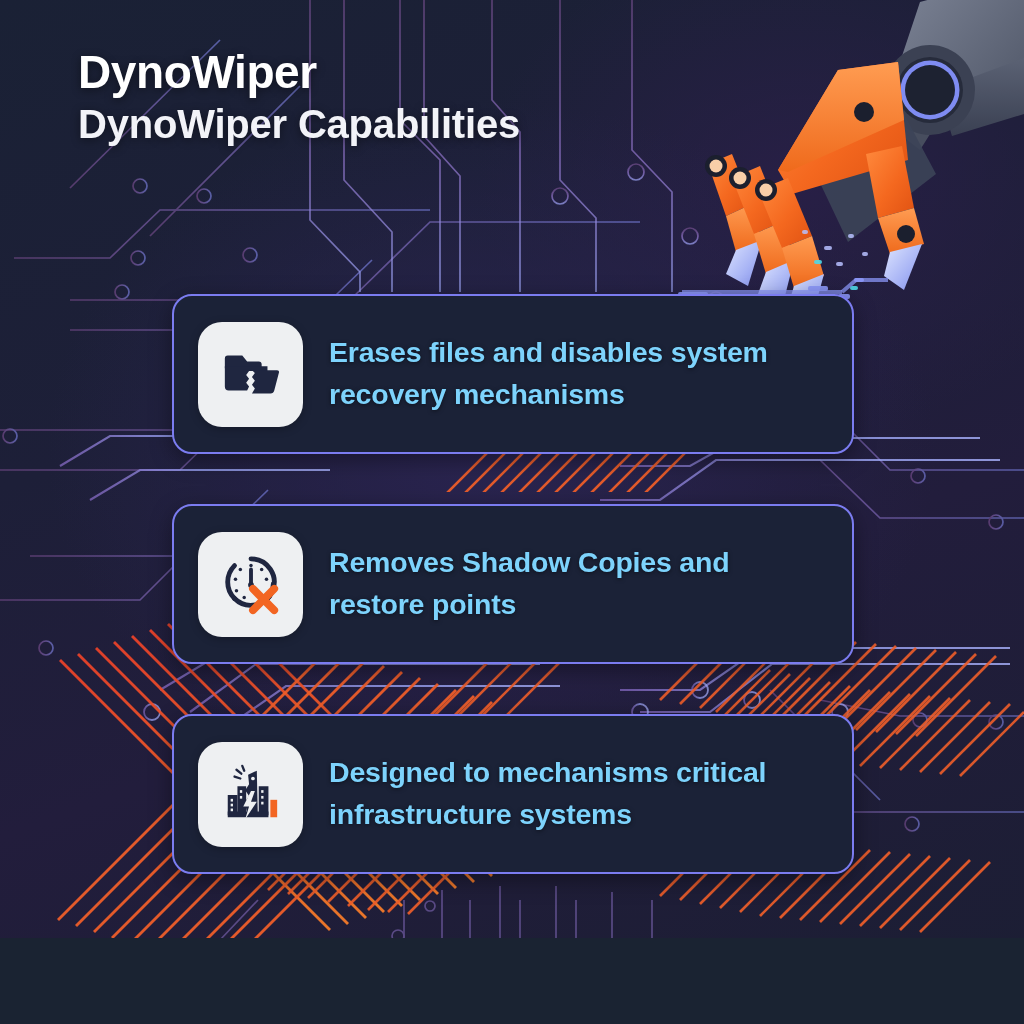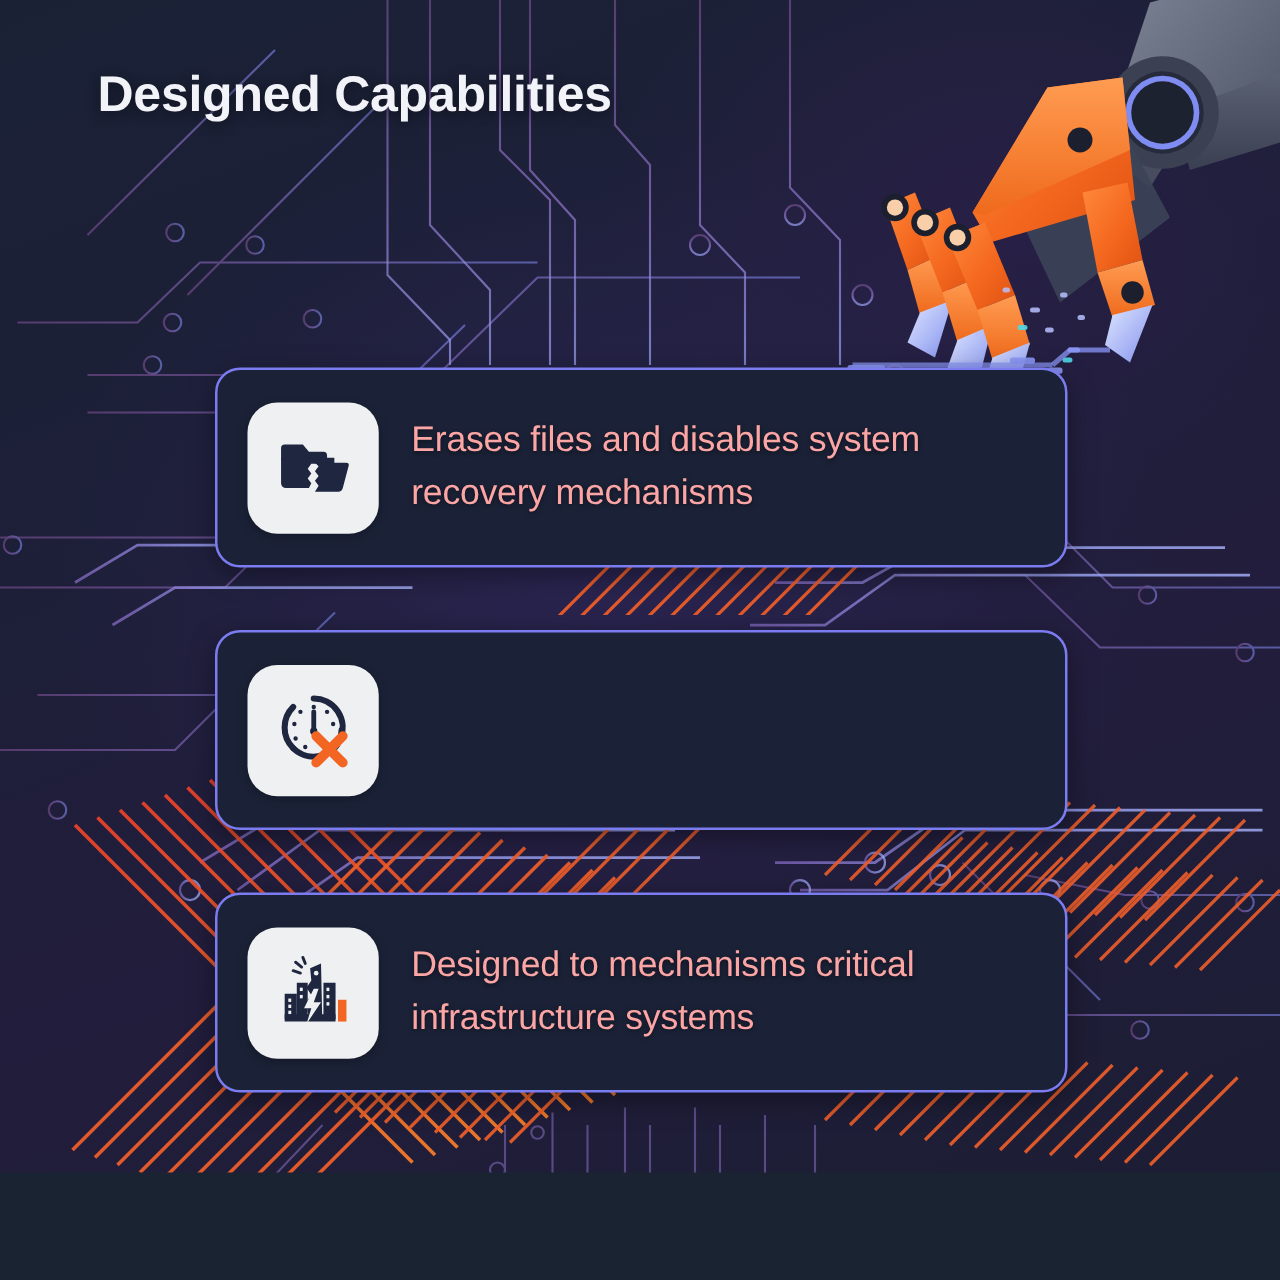--- a/index.html
+++ b/index.html
@@ -58,21 +58,21 @@
   .card-icon {
     flex:0 0 auto;
     width:105px; height:105px;
     background:#eef0f2;
     border-radius:24px;
     display:flex; align-items:center; justify-content:center;
     box-shadow:0 2px 8px rgba(0,0,0,.25);
   }
   .card-text {
     margin-left:26px;
-    font-size:28.5px; font-weight:normal; color:#fca5a5;
+    font-size:28.5px; font-weight:bold; color:#7dd3fc;
     line-height:1.46; letter-spacing:-0.2px;
     text-shadow:0 1px 4px rgba(0,0,0,.5);
   }
 </style>
 </head>
 <body>
 
 <div id="stage">
 
   <div class="bg-base"></div>
@@ -408,21 +408,22 @@
       <g fill="#4fd8e8" opacity=".9">
         <rect x="162" y="266" width="8" height="4" rx="2"></rect>
         <rect x="198" y="292" width="8" height="4" rx="2"></rect>
       </g>
       <path d="M30 298 H190" stroke="#8a96f6" stroke-width="4" fill="none" opacity=".75"></path>
       <path d="M190 298 L204 286 H236" stroke="#8a96f6" stroke-width="4" fill="none" opacity=".75"></path>
     </svg>
   </div>
 
   <div class="header">
-    <div class="title-sub">Designed Capabilities</div>
+    <div class="title-main">DynoWiper</div>
+    <div class="title-sub">DynoWiper Capabilities</div>
   </div>
 
   <div class="cards">
 
     <div class="card">
       <div class="card-icon">
         <svg viewBox="0 0 64 64" width="62" height="62">
           <g fill="#1f2640">
             <path d="M5 16 a3 3 0 0 1 3-3 h15 l5 6 h12 a3 3 0 0 1 3 3 v4 H5 Z"></path>
             <path d="M5 24 h44 v5 L30 29 l-3 4 3 4 -3 4 3 4 -2 4 H9 a4 4 0 0 1 -4 -4 Z"></path>
@@ -449,20 +450,21 @@
               <circle cx="25" cy="46" r="1.8"></circle>
           </g>
           <path d="M32 17 V33" stroke="#1f2640" stroke-width="4" stroke-linecap="round"></path>
           <circle cx="32" cy="33" r="3" fill="#1f2640"></circle>
           <g stroke="#f26522" stroke-width="8" stroke-linecap="round">
             <path d="M34 37 L56 59"></path>
               <path d="M56 37 L34 59"></path>
           </g>
         </svg>
       </div>
+      <div class="card-text">Removes Shadow Copies and restore points</div>
     </div>
 
     <div class="card">
       <div class="card-icon">
         <svg viewBox="0 0 64 64" width="62" height="62">
           <g stroke="#1f2640" stroke-width="2.4" stroke-linecap="round" fill="none">
             <path d="M22 11 L17 7"></path>
               <path d="M21 16 L15 14"></path>
               <path d="M25 8 L23 3"></path>
           </g>

